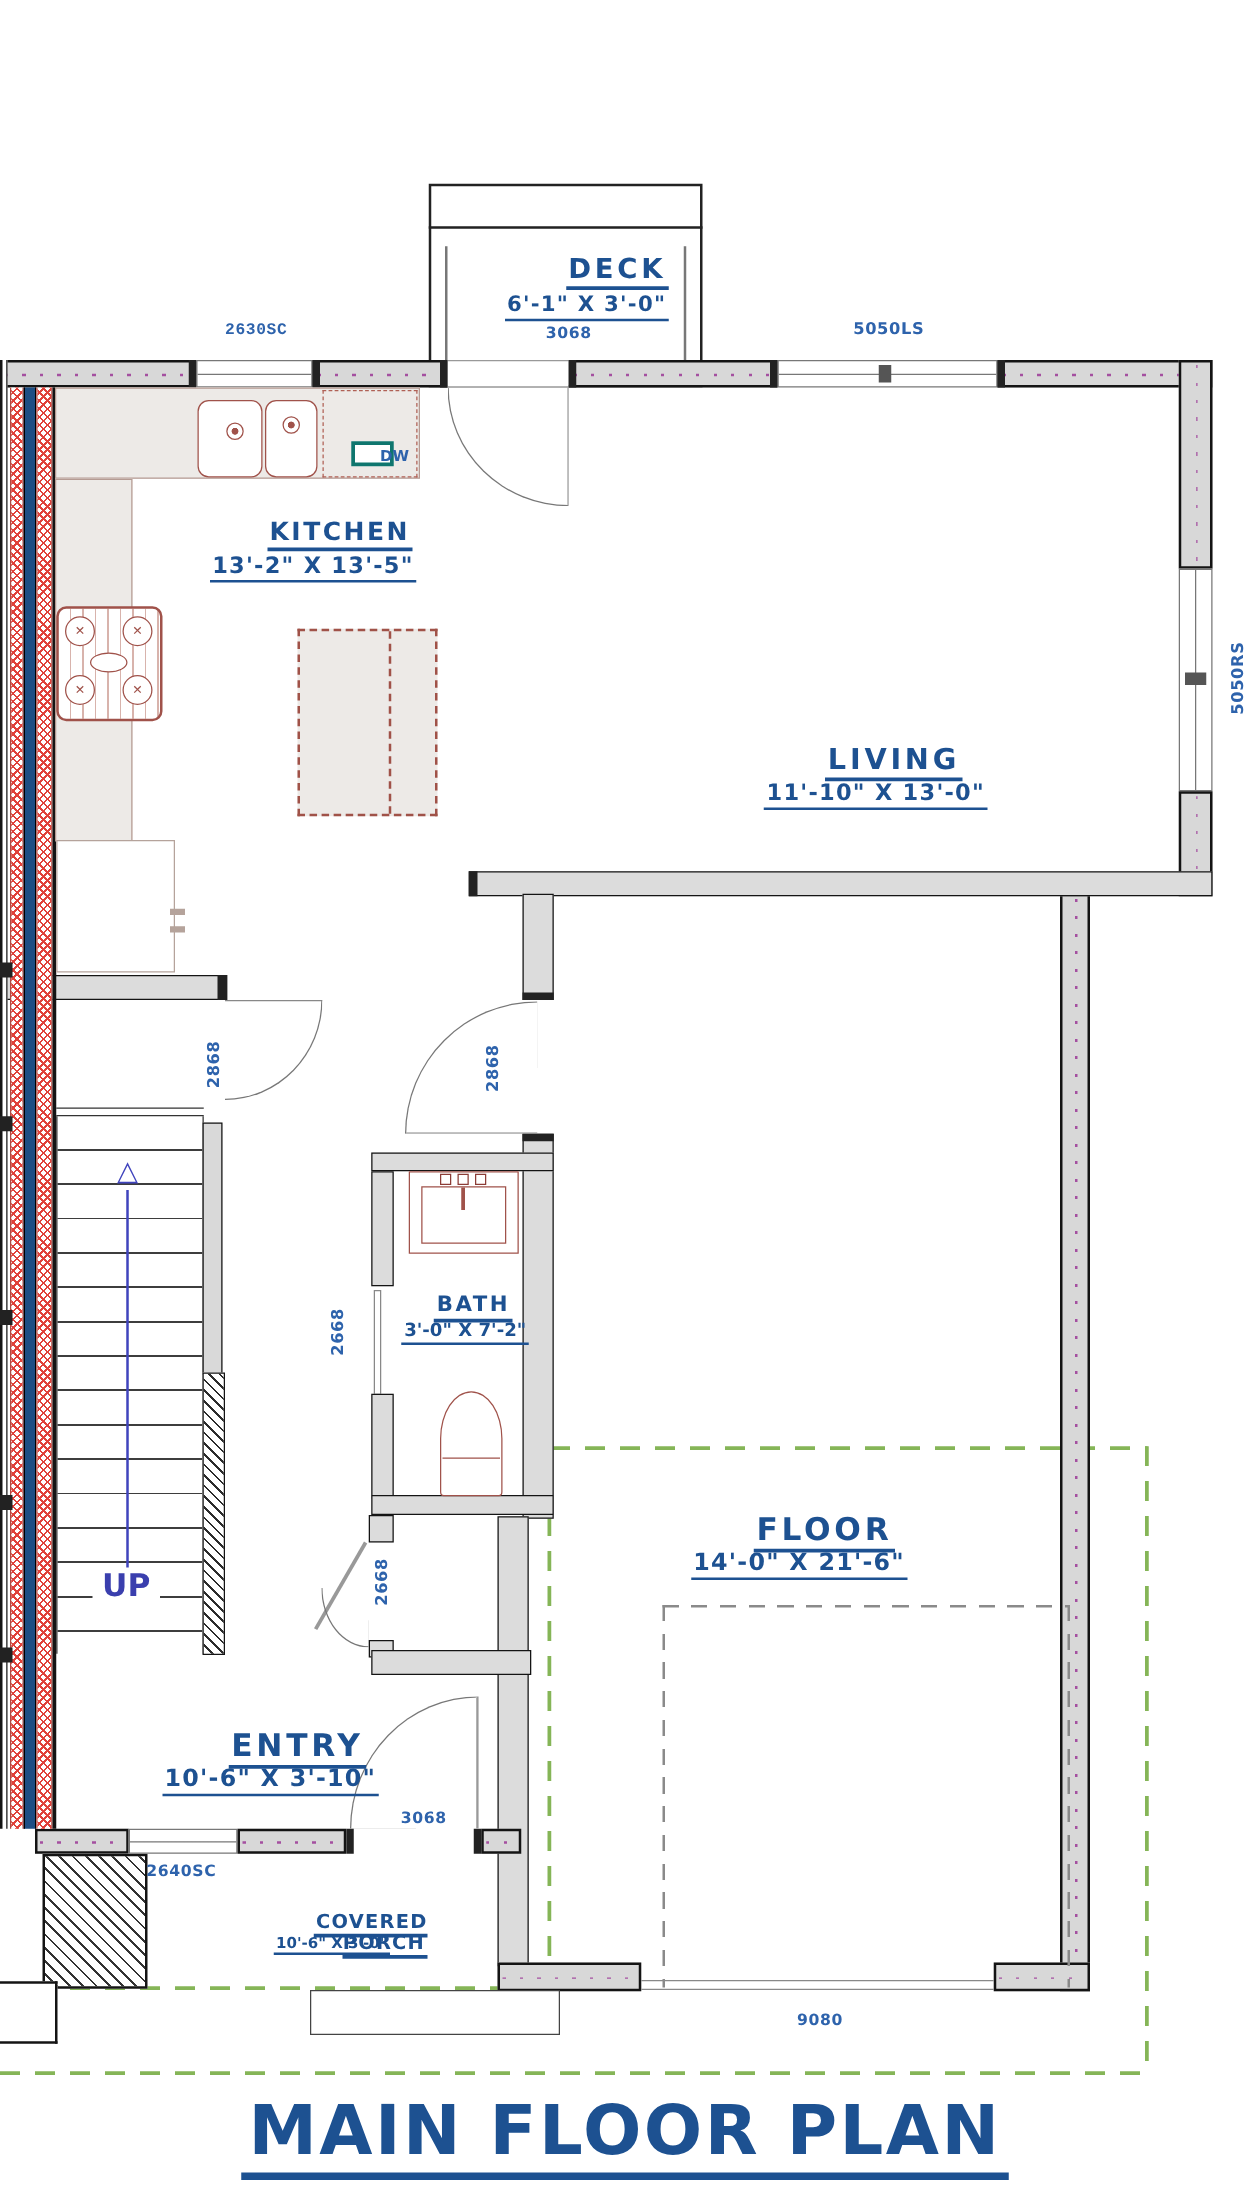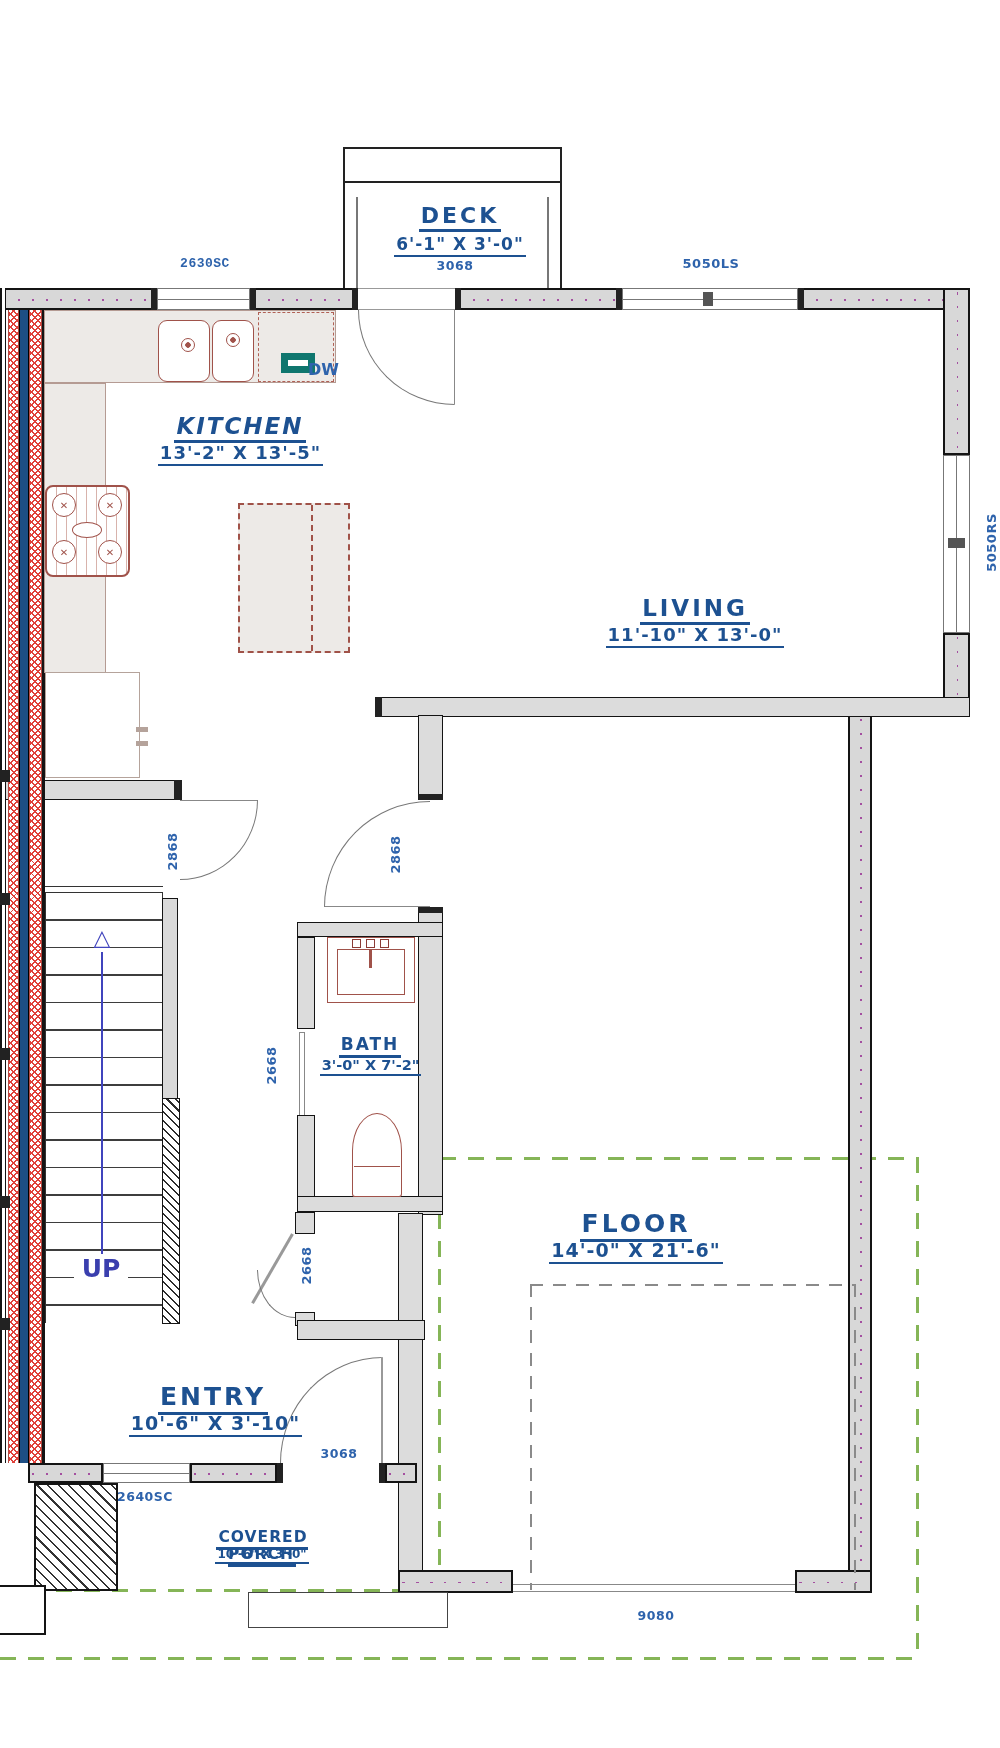--- a/index.html
+++ b/index.html
@@ -30,21 +30,21 @@
   .gdash-h{position:absolute;height:2.5px;background:repeating-linear-gradient(90deg,#85b557 0 16px,transparent 16px 28px);}
   .gdash-v{position:absolute;width:2.5px;background:repeating-linear-gradient(180deg,#85b557 0 16px,transparent 16px 28px);}
   .ydash-h{position:absolute;height:2px;background:repeating-linear-gradient(90deg,#8a8a8a 0 13px,transparent 13px 23px);}
   .ydash-v{position:absolute;width:2px;background:repeating-linear-gradient(180deg,#8a8a8a 0 13px,transparent 13px 23px);}
   
   .arc{position:absolute;box-sizing:border-box;border:0 solid #777;}
   
   .ctr{position:absolute;box-sizing:border-box;background:#edeae7;border:1px solid #b59b93;}
   .fix{position:absolute;box-sizing:border-box;background:#fff;border:1.5px solid #a0524a;}
   
-  .lbl{position:absolute;color:#1d5191;font-weight:bold;text-align:center;line-height:1.1;}
+  .lbl{position:absolute;color:#1d5191;font-weight:bold;text-align:right;line-height:1.1;}
   .lbl span{border-bottom:3px solid;padding:0 2px 1px 2px;}
   .dim span{border-bottom:2.5px solid;padding:0 2px 1px 2px;}
   .small{position:absolute;color:#2e63ac;font-weight:bold;text-align:center;font-size:13px;letter-spacing:0.5px;}
   .vrot{transform:rotate(-90deg);transform-origin:center;}
   .title{position:absolute;color:#1d5191;font-weight:bold;text-align:center;font-size:55px;letter-spacing:2px;}
   .title span{border-bottom:6px solid;padding:0 6px 2px 6px;}
   .tread{position:absolute;box-sizing:border-box;border-left:1px solid #333;border-right:1px solid #333;
      background:repeating-linear-gradient(180deg,transparent 0 26px,#3d3d3d 26px 27.5px);}
   .burner{position:absolute;box-sizing:border-box;border:1.5px solid #a0524a;border-radius:50%;
      display:flex;align-items:center;justify-content:center;color:#a0524a;font-size:10px;font-weight:bold;background:#fff;}
@@ -149,21 +149,21 @@
 
   <div class="ctr" style="left:44px;top:310px;width:292px;height:73px;"></div>
   <div class="ctr" style="left:44px;top:383px;width:62px;height:290px;"></div>
 
   <div class="fix" style="left:158px;top:320px;width:52px;height:62px;border-radius:9px;"></div>
   <div class="fix" style="left:212px;top:320px;width:42px;height:62px;border-radius:9px;"></div>
   <div class="drain" style="left:181px;top:338px;width:14px;height:14px;"></div>
   <div class="drain" style="left:226px;top:333px;width:14px;height:14px;"></div>
 
   <div class="abs" style="left:258px;top:312px;width:76px;height:70px;border:1.5px dashed #b06055;"></div>
-  <div class="abs" style="left:281px;top:353px;width:34px;height:20px;background:#fff;border:7px solid #0f766e;color:#2e63ac;font-weight:bold;font-size:16px;text-align:center;line-height:19px;padding-left:20px;"><span>DW</span></div>
+  <div class="abs" style="left:281px;top:353px;width:34px;height:20px;background:#fff;border:3px solid #0f766e;color:#2e63ac;font-weight:bold;font-size:12px;text-align:center;line-height:19px;padding-left:20px;"><span>DW</span></div>
 
   <div class="fix" style="left:45px;top:485px;width:85px;height:92px;border-radius:8px;border-width:2px;background:#fff repeating-linear-gradient(90deg,transparent 0 9px,#d8b3ac 9px 10px);"></div>
   <div class="burner" style="left:52px;top:493px;width:24px;height:24px;">✕</div>
   <div class="burner" style="left:98px;top:493px;width:24px;height:24px;">✕</div>
   <div class="burner" style="left:52px;top:540px;width:24px;height:24px;">✕</div>
   <div class="burner" style="left:98px;top:540px;width:24px;height:24px;">✕</div>
   <div class="fix" style="left:72px;top:522px;width:30px;height:16px;border-radius:50%;border-width:1.5px;"></div>
 
   <div class="abs" style="left:238px;top:503px;width:112px;height:150px;background:#edeae7;border:2px dashed #a05248;"></div>
   <div class="abs" style="left:311px;top:505px;width:0;height:146px;border-left:2px dashed #a05248;"></div>
@@ -190,21 +190,21 @@
   <div class="abs" style="left:74px;top:1254px;width:54px;height:30px;color:#3a3fae;font-weight:bold;font-size:25px;text-align:center;background:#fff;"><span>UP</span></div>
 
   <div class="hatchlite" style="left:34px;top:1483px;width:84px;height:108px;"></div>
   <div class="abs" style="left:248px;top:1592px;width:200px;height:36px;background:#fff;border:1.5px solid #444;"></div>
   <div class="abs" style="left:0;top:1585px;width:46px;height:50px;background:#fff;border:2px solid #141414;border-left:none;"></div>
 
   <div class="lbl" style="left:385px;top:204px;width:150px;font-size:22px;letter-spacing:3px;"><span>DECK</span></div>
   <div class="lbl dim" style="left:385px;top:235px;width:150px;font-size:17px;letter-spacing:1px;"><span>6'-1" X 3'-0"</span></div>
   <div class="small" style="left:425px;top:258px;width:60px;font-size:12.5px;"><span>3068</span></div>
 
-  <div class="lbl" style="left:150px;top:414px;width:180px;font-size:23px;letter-spacing:2px;font-style:italic;"><span>KITCHEN</span></div>
+  <div class="lbl" style="left:150px;top:414px;width:180px;font-size:20px;letter-spacing:2px;"><span>KITCHEN</span></div>
   <div class="lbl dim" style="left:148px;top:443px;width:185px;font-size:18px;letter-spacing:1px;"><span>13'-2" X 13'-5"</span></div>
 
   <div class="lbl" style="left:620px;top:596px;width:150px;font-size:23px;letter-spacing:3px;"><span>LIVING</span></div>
   <div class="lbl dim" style="left:600px;top:625px;width:190px;font-size:18px;letter-spacing:1px;"><span>11'-10" X 13'-0"</span></div>
 
   <div class="lbl" style="left:330px;top:1035px;width:80px;font-size:17px;letter-spacing:2px;"><span>BATH</span></div>
   <div class="lbl dim" style="left:318px;top:1058px;width:105px;font-size:14.5px;"><span>3'-0" X 7'-2"</span></div>
 
   <div class="lbl" style="left:556px;top:1210px;width:160px;font-size:25px;letter-spacing:3px;"><span>FLOOR</span></div>
   <div class="lbl dim" style="left:546px;top:1240px;width:180px;font-size:19px;letter-spacing:1px;"><span>14'-0" X 21'-6"</span></div>
@@ -219,14 +219,15 @@
   <div class="small" style="left:666px;top:256px;width:90px;"><span>5050LS</span></div>
   <div class="small vrot" style="left:956px;top:535px;width:70px;"><span>5050RS</span></div>
   <div class="small vrot" style="left:137px;top:844px;width:70px;"><span>2868</span></div>
   <div class="small vrot" style="left:360px;top:847px;width:70px;"><span>2868</span></div>
   <div class="small vrot" style="left:236px;top:1058px;width:70px;"><span>2668</span></div>
   <div class="small vrot" style="left:271px;top:1258px;width:70px;"><span>2668</span></div>
   <div class="small" style="left:309px;top:1446px;width:60px;font-size:12.5px;"><span>3068</span></div>
   <div class="small" style="left:100px;top:1489px;width:90px;font-size:12.5px;"><span>2640SC</span></div>
   <div class="small" style="left:626px;top:1608px;width:60px;font-size:12.5px;"><span>9080</span></div>
 
+  <div class="title" style="left:100px;top:1672px;width:800px;"><span>MAIN FLOOR PLAN</span></div>
 
 </div>
 
 </body></html>

